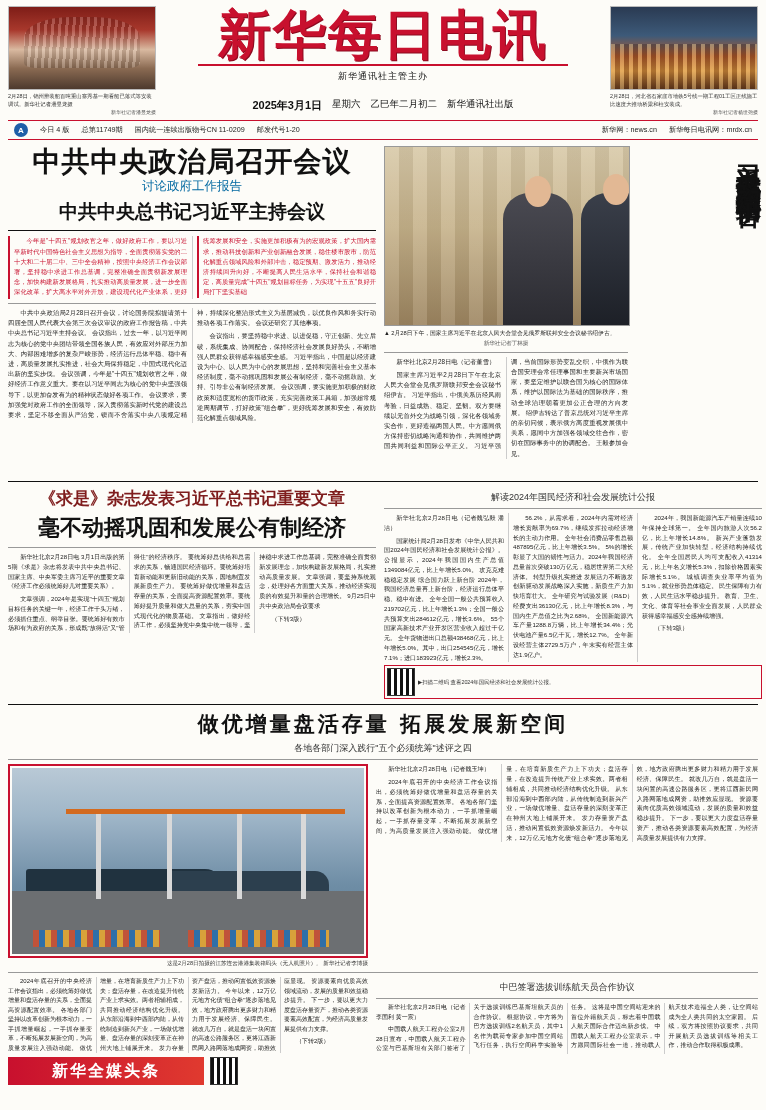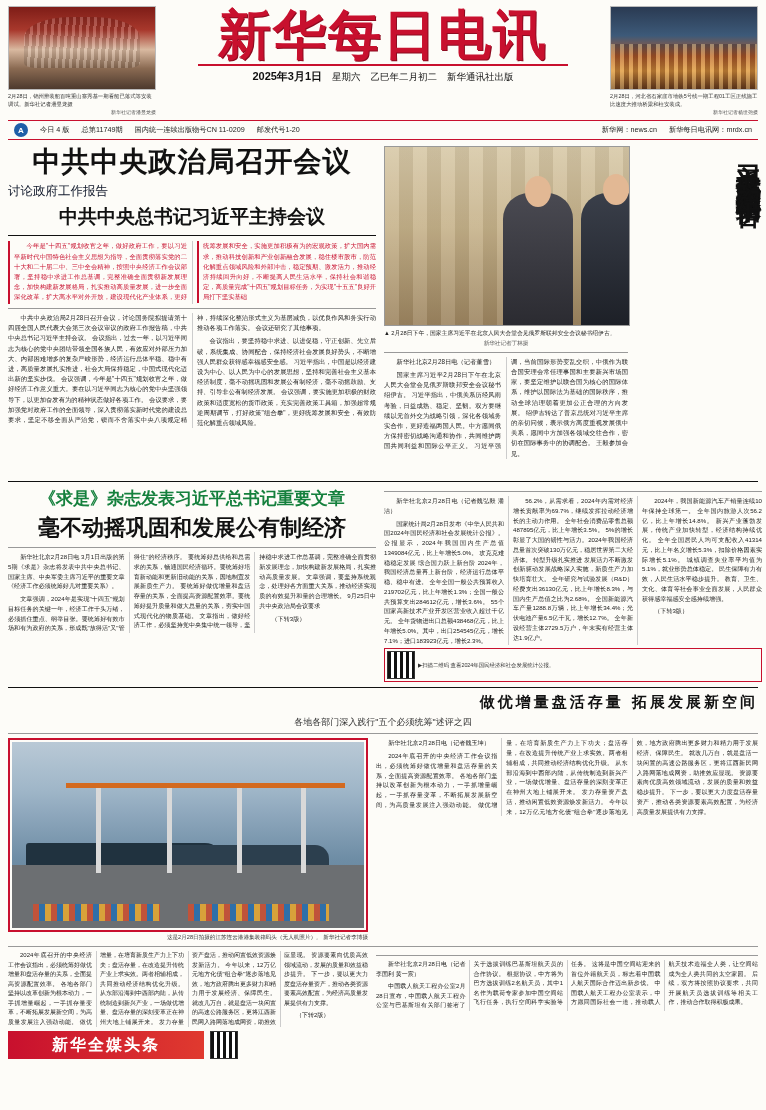--- a/index.html
+++ b/index.html
@@ -20,42 +20,42 @@
   .ph-b{background:linear-gradient(180deg,#2a3a52 0%,#3d5a79 35%,#b45a2a 60%,#d98f3c 78%,#6b3c1d 100%);}
   .ph-b:after{content:"";position:absolute;left:0;bottom:0;width:100%;height:55%;
     background:repeating-linear-gradient(90deg,rgba(255,230,160,.35) 0 4px,rgba(0,0,0,.2) 4px 9px);}
 
   .mast-center{flex:1;text-align:center;padding-top:2px;}
   .mast-title{font-family:"DejaVu Serif","Liberation Serif",serif;font-weight:bold;color:#c8102e;
     font-size:53px;line-height:1;letter-spacing:2px;text-shadow:1px 1px 0 #8d0b20;}
   .mast-pinyin{font-size:9px;letter-spacing:4px;color:#c8102e;margin-top:3px;font-family:"Liberation Sans",sans-serif;}
   .mast-rule{height:2px;background:#c8102e;margin:3px 18px 0 18px;}
   .mast-sub{font-size:9px;color:#111;margin-top:4px;letter-spacing:1px;}
-  .mast-line2{display:flex;justify-content:center;align-items:flex-end;gap:10px;font-size:9.5px;color:#111;margin-top:3px;}
+  .mast-line2{display:flex;justify-content:center;align-items:flex-start;gap:10px;font-size:9.5px;color:#111;margin-top:15px;}
   .mast-line2 .date{font-weight:bold;font-size:11px;}
 
   .infobar{margin:5px 8px 0 8px;border-top:1px solid #c8102e;border-bottom:1px solid #c8102e;
     display:flex;align-items:center;gap:12px;padding:2px 6px;font-size:7.2px;color:#222;}
   .infobar .logo{width:14px;height:14px;border-radius:50%;background:#1f5fa8;color:#fff;
     display:flex;align-items:center;justify-content:center;font-size:8px;font-weight:bold;}
   .infobar .sp{flex:1;}
 
   
   .content{padding:6px 8px 0 8px;}
   .hr{height:1px;background:#111;margin:5px 0;}
   .hr-thin{height:1px;background:#999;margin:4px 0;}
 
   .row-top{display:flex;gap:8px;}
   .col-left{width:368px;flex:0 0 368px;}
   .col-mid{width:244px;flex:0 0 244px;}
   .col-right{width:126px;flex:0 0 126px;}
 
   .headline1{font-family:"DejaVu Serif","Liberation Serif",serif;font-weight:bold;font-size:28px;
     text-align:center;color:#111;letter-spacing:1px;line-height:1.15;}
-  .subhead{font-size:12.5px;margin-top:5px;color:#0f172a;}
+  .subhead{text-align:center;font-size:12.5px;color:#0369a1;}
   .headline2{font-family:"DejaVu Serif","Liberation Serif",serif;font-weight:bold;font-size:19px;
     text-align:center;color:#111;margin-top:4px;}
 
   .cols2{column-count:2;column-gap:10px;column-rule:1px solid #ccc;font-size:6.3px;line-height:1.62;
     text-align:justify;color:#1a1a1a;}
   .cols3{column-count:3;column-gap:9px;column-rule:1px solid #ccc;font-size:6.1px;line-height:1.6;
     text-align:justify;color:#1a1a1a;}
   .cols4{column-count:4;column-gap:8px;column-rule:1px solid #ccc;font-size:6px;line-height:1.58;
     text-align:justify;color:#1a1a1a;}
   p{margin:0 0 3px 0;text-indent:2em;}
@@ -73,29 +73,29 @@
   .photo-main .head1{left:140px;bottom:118px;}
   .photo-main .head2{left:218px;bottom:120px;}
   .photo-cap{font-size:5.8px;color:#222;line-height:1.5;margin-top:3px;}
   .photo-credit{font-size:5.6px;color:#555;text-align:center;margin-top:2px;}
 
   .vtitle{writing-mode:vertical-rl;text-orientation:upright;font-family:"DejaVu Serif","Liberation Serif",serif;
     font-weight:bold;font-size:25px;line-height:1.12;letter-spacing:2px;color:#111;height:330px;}
   .vwrap{display:flex;justify-content:flex-end;gap:2px;}
 
   .headline3{font-family:"DejaVu Serif","Liberation Serif",serif;font-weight:bold;font-size:17px;
-    text-align:center;color:#15803d;}
+    text-align:center;color:#7f1d1d;}
   .headline4{font-family:"DejaVu Serif","Liberation Serif",serif;font-weight:bold;font-size:22px;
     text-align:center;color:#111;margin-top:3px;}
   .headline5{font-family:"DejaVu Serif","Liberation Serif",serif;font-weight:bold;font-size:24px;
     text-align:center;color:#111;letter-spacing:2px;}
   .subhead2{text-align:center;font-size:9px;margin-top:4px;color:#333;}
 
-  .band{text-align:right;font-family:"DejaVu Serif","Liberation Serif",serif;font-weight:bold;
-    font-size:15px;color:#111;letter-spacing:3px;}
+  .band{text-align:center;font-family:"DejaVu Serif","Liberation Serif",serif;font-weight:bold;
+    font-size:21px;color:#111;letter-spacing:3px;}
 
   
   .portbox{border:2px solid #c8102e;padding:2px;}
   .port{height:186px;position:relative;overflow:hidden;
     background:linear-gradient(180deg,#b9c9d6 0%,#9fb6c8 26%,#8fa8bd 38%,#6f8ea6 62%,#54748d 100%);}
   .port .dock{position:absolute;left:0;bottom:0;width:100%;height:34%;background:#6c6f72;}
   .port .ship{position:absolute;left:4%;bottom:26%;width:56%;height:20%;background:#20323f;border-radius:3px 18px 3px 3px;}
   .port .ship2{position:absolute;left:44%;bottom:32%;width:46%;height:13%;background:#2c3f4e;border-radius:3px 14px 3px 3px;}
   .port .crane{position:absolute;bottom:30%;width:5px;height:48%;background:#d9d9d9;}
   .port .crane:after{content:"";position:absolute;left:-30px;top:0;width:74px;height:5px;background:#d36a1f;}
@@ -124,20 +124,21 @@
   <div class="masthead">
     <div class="mast-photo">
       <div class="ph ph-a"></div>
       <div class="cap">2月28日，锦州辨装船百吨重山寨秀基一期看船已落式等安装调试。新华社记者潘昱龙摄</div>
       <div class="credit">新华社记者潘昱龙摄</div>
     </div>
 
     <div class="mast-center">
       <div class="mast-title">新华每日电讯</div>
       <div class="mast-rule"></div>
+      <div class="mast-sub">新华通讯社主管主办</div>
       <div class="mast-line2">
         <span class="date">2025年3月1日</span>
         <span>星期六</span>
         <span>乙巳年二月初二</span>
         <span>新华通讯社出版</span>
       </div>
     </div>
 
     <div class="mast-photo">
       <div class="ph ph-b"></div>
@@ -208,20 +209,21 @@
         <div class="headline4">毫不动摇巩固和发展公有制经济</div>
         <div class="hr-thin"></div>
         <div class="cols3">
           <p>新华社北京2月28日电 3月1日出版的第5期《求是》杂志将发表中共中央总书记、国家主席、中央军委主席习近平的重要文章《经济工作必须统筹好几对重要关系》。</p>
           <p>文章强调，2024年是实现"十四五"规划目标任务的关键一年，经济工作千头万绪，必须抓住重点、纲举目张。要统筹好有效市场和有为政府的关系，形成既"放得活"又"管得住"的经济秩序。 要统筹好总供给和总需求的关系，畅通国民经济循环。要统筹好培育新动能和更新旧动能的关系，因地制宜发展新质生产力。 要统筹好做优增量和盘活存量的关系，全面提高资源配置效率。要统筹好提升质量和做大总量的关系，夯实中国式现代化的物质基础。 文章指出，做好经济工作，必须坚持党中央集中统一领导，坚持稳中求进工作总基调，完整准确全面贯彻新发展理念，加快构建新发展格局，扎实推动高质量发展。 文章强调，要坚持系统观念，处理好各方面重大关系，推动经济实现质的有效提升和量的合理增长。 9月25日中共中央政治局会议要求</p>
           <p>（下转3版）</p>
         </div>
       </div>
 
       <div class="col-mid" style="width:378px;flex:0 0 378px;">
+        <div class="subhead2">解读2024年国民经济和社会发展统计公报</div>
         <div class="hr-thin"></div>
         <div class="cols3">
           <p>新华社北京2月28日电（记者魏弘毅 潘洁）</p>
           <p>国家统计局2月28日发布《中华人民共和国2024年国民经济和社会发展统计公报》。 公报显示，2024年我国国内生产总值1349084亿元，比上年增长5.0%。 攻克克难稳稳定发展 综合国力跃上新台阶 2024年，我国经济总量再上新台阶，经济运行总体平稳、稳中有进。 全年全国一般公共预算收入219702亿元，比上年增长1.3%；全国一般公共预算支出284612亿元，增长3.6%。 55个国家高新技术产业开发区营业收入超过千亿元。 全年货物进出口总额438468亿元，比上年增长5.0%。其中，出口254545亿元，增长7.1%；进口183923亿元，增长2.3%。</p>
           <p>56.2%，从需求看，2024年内需对经济增长贡献率为69.7%，继续发挥拉动经济增长的主动力作用。 全年社会消费品零售总额487895亿元，比上年增长3.5%。 5%的增长彰显了大国的韧性与活力。2024年我国经济总量首次突破130万亿元，稳居世界第二大经济体。 转型升级扎实推进 发展活力不断激发 创新驱动发展战略深入实施，新质生产力加快培育壮大。 全年研究与试验发展（R&amp;D）经费支出36130亿元，比上年增长8.3%，与国内生产总值之比为2.68%。 全国新能源汽车产量1288.8万辆，比上年增长34.4%；光伏电池产量6.5亿千瓦，增长12.7%。 全年新设经营主体2729.5万户，年末实有经营主体达1.9亿户。</p>
           <p>2024年，我国新能源汽车产销量连续10年保持全球第一。 全年国内旅游人次56.2亿，比上年增长14.8%。 新兴产业蓬勃发展，传统产业加快转型，经济结构持续优化。 全年全国居民人均可支配收入41314元，比上年名义增长5.3%，扣除价格因素实际增长5.1%。 城镇调查失业率平均值为5.1%，就业形势总体稳定。 民生保障有力有效，人民生活水平稳步提升。 教育、卫生、文化、体育等社会事业全面发展，人民群众获得感幸福感安全感持续增强。</p>
           <p>（下转3版）</p>
         </div>
         <div class="miniqr" style="margin-top:3px;">
           <div class="qr"></div>
@@ -272,20 +274,21 @@
         </div>
         <div class="footer-wrap">
           <div class="footer-red footer-red-box">新华全媒头条</div>
           <div class="qrbox">
             <div class="qr"></div>
           </div>
         </div>
       </div>
 
       <div style="flex:1;">
+        <div class="subhead2">中巴签署选拔训练航天员合作协议</div>
         <div class="hr-thin"></div>
         <div class="cols4">
           <p>新华社北京2月28日电（记者李国利 黄一宸）</p>
           <p>中国载人航天工程办公室2月28日宣布，中国载人航天工程办公室与巴基斯坦有关部门签署了关于选拔训练巴基斯坦航天员的合作协议。 根据协议，中方将为巴方选拔训练2名航天员，其中1名作为载荷专家参加中国空间站飞行任务，执行空间科学实验等任务。 这将是中国空间站迎来的首位外籍航天员，标志着中国载人航天国际合作迈出新步伐。 中国载人航天工程办公室表示，中方愿同国际社会一道，推动载人航天技术造福全人类，让空间站成为全人类共同的太空家园。 后续，双方将按照协议要求，共同开展航天员选拔训练等相关工作，推动合作取得积极成果。</p>
         </div>
       </div>
     </div>
 
   </div>
 </div>

